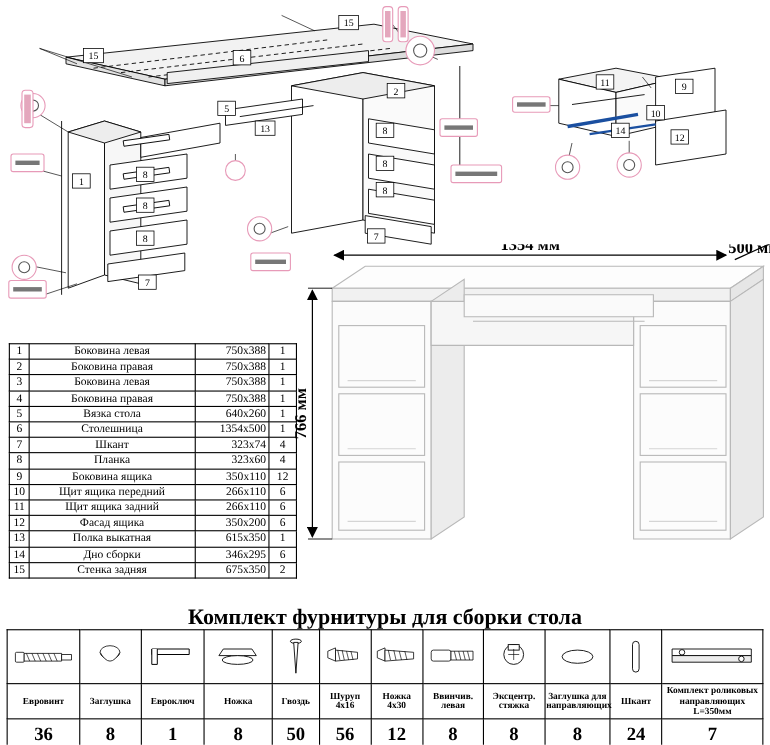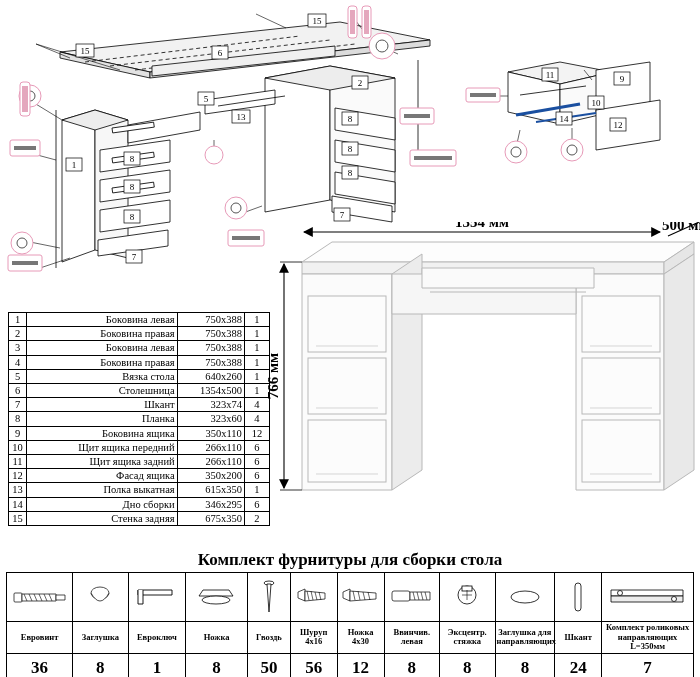--- a/index.html
+++ b/index.html
@@ -23,31 +23,31 @@
   }
   .parts-table td{
     border:1px solid #000;
     padding:0 2px;
     height:13.2px;
     line-height:13.2px;
     white-space:nowrap;
     overflow:hidden;
   }
   .parts-table td.num{width:13px;text-align:center;}
-  .parts-table td.name{width:145px;text-align:right;}
+  .parts-table td.name{width:145px;text-align:center;}
   .parts-table td.dim{width:62px;text-align:right;}
   .parts-table td.qty{width:20px;text-align:center;}
 
   
   .dims{position:absolute;left:264px;top:222px;width:448px;height:310px;}
 
   
   .kit-title{
     position:absolute;left:0;top:550px;width:700px;
-    text-align:center;font-size:17px;font-weight:bold;
+    text-align:center;font-size:20px;font-weight:bold;
     font-family:"Liberation Serif", serif;
   }
   .kit{
     position:absolute;left:6px;top:572px;width:688px;
     border-collapse:collapse;
     table-layout:fixed;
   }
   .kit td{border:1px solid #000;text-align:center;vertical-align:middle;}
   .kit tr.icons td{height:48px;padding:0;}
   .kit tr.labels td{

